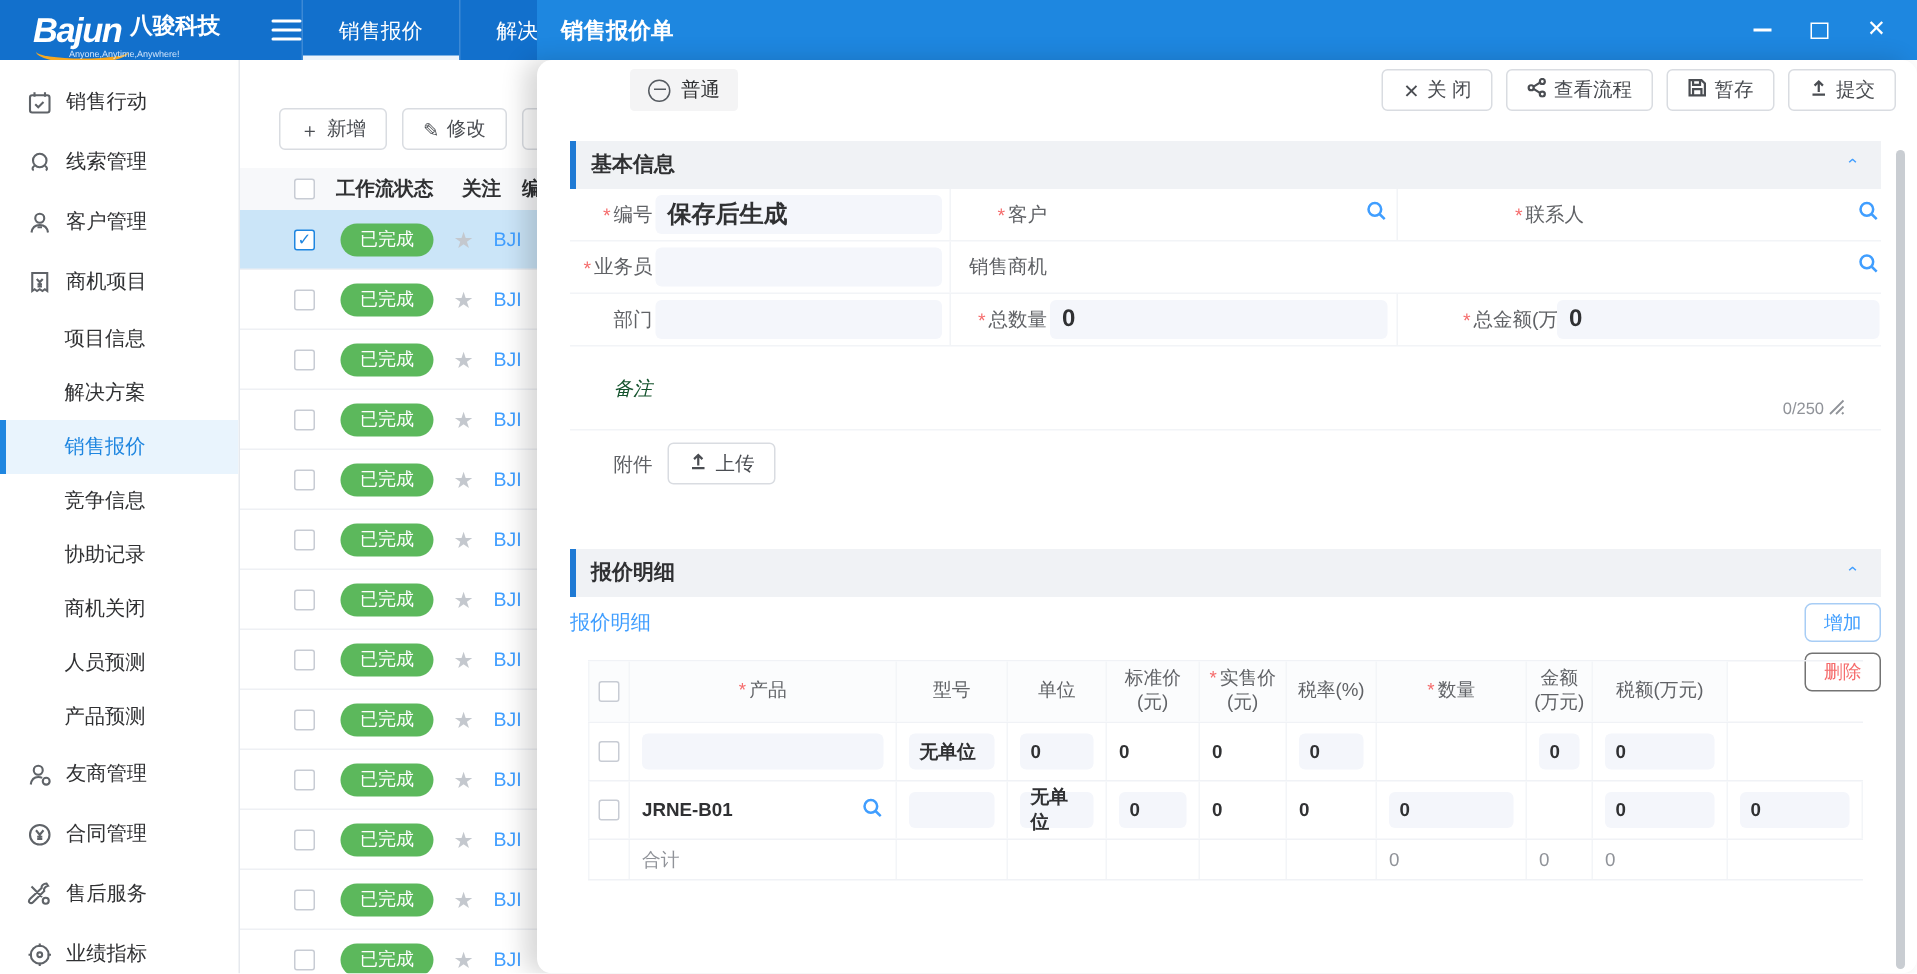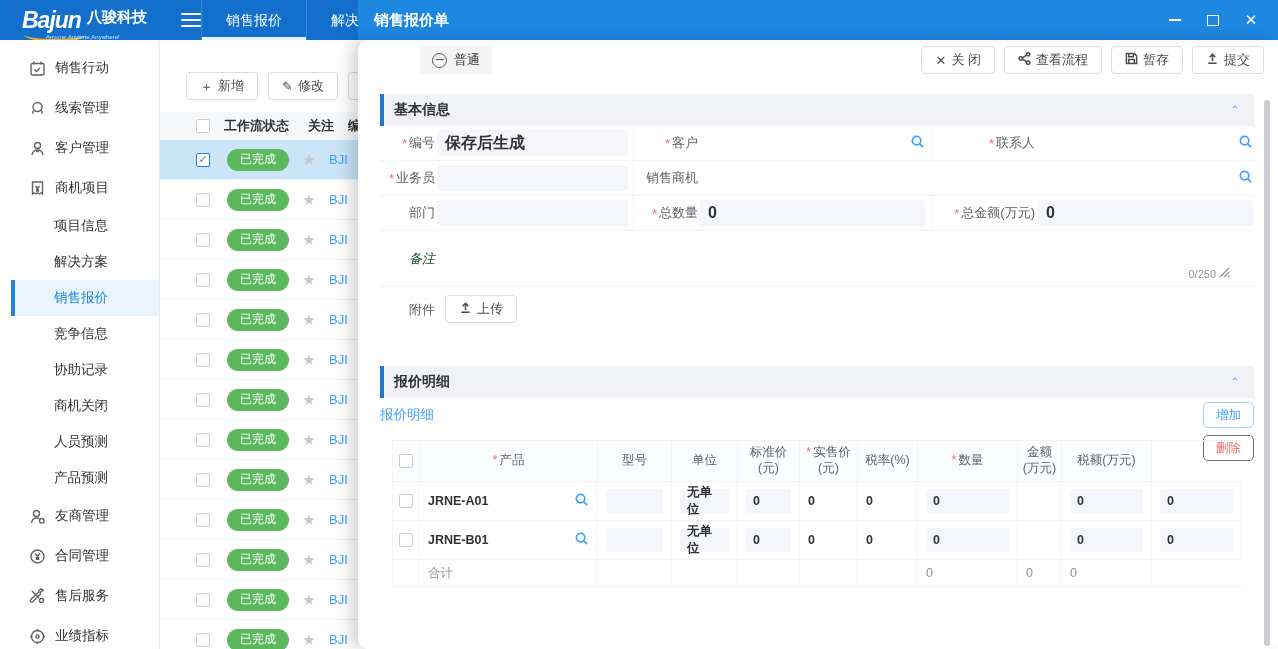--- a/index.html
+++ b/index.html
@@ -22,21 +22,21 @@
   .top-tab.active::after{content:"";position:absolute;left:0;right:0;bottom:0;height:3px;background:rgba(255,255,255,.92);}
   
   .modal-titlebar{position:absolute;left:358px;top:0;width:920px;height:40px;background:#1e87e0;display:flex;align-items:center;}
   .modal-title{color:#fff;font-size:15px;margin-left:16px;font-weight:bold;}
   .win-controls{margin-left:auto;display:flex;align-items:center;gap:24px;padding-right:20px;}
   .win-btn{width:14px;height:14px;position:relative;cursor:pointer;display:flex;align-items:center;justify-content:center;}
   .win-min i{display:block;width:12px;height:0;border-top:2px solid #fff;}
   .win-max i{display:block;width:10px;height:9px;border:1.6px solid #fff;}
   .win-close{color:#fff;font-size:15px;line-height:14px;}
   
-  .sidebar{position:absolute;left:0;top:40px;width:160px;height:609px;background:#fff;border-right:1px solid #e6e9ee;overflow:hidden;padding-top:8px;box-sizing:border-box;padding-left:11px;}
+  .sidebar{position:absolute;left:0;top:40px;width:160px;height:609px;background:#fff;border-right:1px solid #e6e9ee;overflow:hidden;padding-top:8px;box-sizing:border-box;}
   .side-item{height:40px;display:flex;align-items:center;font-size:13.5px;color:#303133;cursor:pointer;position:relative;}
   .side-item .s-icon{width:17px;height:17px;margin-left:18px;margin-right:9px;flex:0 0 auto;}
   .side-item.sub{height:36px;padding-left:43px;color:#303133;}
   .side-item.active{background:#e9f4fd;color:#1f86e0;}
   .side-item.active::before{content:"";position:absolute;left:0;top:0;bottom:0;width:4px;background:#1f86e0;}
   .s-icon svg{width:17px;height:17px;stroke:#5f6368;fill:none;stroke-width:1.4;}
   
   .list-panel{position:absolute;left:160px;top:40px;width:198px;height:609px;background:#fff;overflow:hidden;}
   .list-toolbar{position:absolute;left:26px;top:32px;display:flex;gap:10px;white-space:nowrap;}
   .btn{display:inline-flex;align-items:center;gap:5px;height:28px;padding:0 13px;border:1px solid #d9dce1;border-radius:4px;background:#fff;font-size:13px;color:#4a4d52;cursor:pointer;box-sizing:border-box;}
@@ -70,21 +70,21 @@
   .sec-caret{margin-left:auto;margin-right:14px;color:#409eff;font-size:12px;cursor:pointer;transform:scaleY(.85);}
   #sec-basic{top:54px;}
   #sec-quote{top:326px;}
   
   .fgrid{position:absolute;left:22px;top:86px;width:874px;}
   .frow{position:relative;height:34px;border-bottom:1px solid #f2f4f7;}
   .vsep1,.vsep2{position:absolute;top:0;bottom:0;width:1px;background:#f2f4f7;}
   .vsep1{left:253px;} .vsep2{left:551px;}
   .flabel{position:absolute;top:0;height:34px;display:flex;align-items:center;justify-content:flex-end;font-size:13px;color:#606266;box-sizing:border-box;white-space:nowrap;}
   .req::before{content:"*";color:#f56c6c;margin-right:2px;}
-  .l1{left:0;width:55px;} .l2{left:253px;width:65px;} .l3{left:551px;width:104px;}
+  .l1{left:0;width:55px;} .l2{left:253px;width:65px;} .l3{left:572px;width:104px;}
   .ffield{position:absolute;top:4px;height:26px;display:flex;align-items:center;box-sizing:border-box;}
   .f1{left:57px;width:191px;} .f2{left:320px;width:225px;} .f3{left:658px;width:215px;} .f23{left:320px;width:553px;}
   .inputbox{background:#f4f6fb;border-radius:4px;width:100%;height:26px;display:flex;align-items:center;padding:0 8px;box-sizing:border-box;font-size:16px;color:#303133;font-weight:bold;cursor:text;}
   .lookup{width:100%;height:26px;display:flex;align-items:center;justify-content:flex-end;cursor:pointer;}
   .search-ico svg{width:15px;height:15px;stroke:#409eff;fill:none;stroke-width:1.8;}
   .remark-row{position:relative;height:55px;border-bottom:1px solid #f2f4f7;}
   .remark-label{position:absolute;left:0;width:55px;top:0;height:55px;display:flex;align-items:center;justify-content:flex-end;font-size:13px;color:#14532d;font-style:italic;}
   .remark-area{position:absolute;left:57px;right:0;top:0;bottom:0;cursor:text;}
   .counter{position:absolute;right:24px;bottom:6px;font-size:11px;color:#909399;display:flex;align-items:center;gap:3px;}
   .resize-handle svg{width:11px;height:11px;stroke:#909399;stroke-width:1.2;}
@@ -495,27 +495,20 @@
           <span class="">金额(万元)</span>
         </div>
         <div class="qcell">
           <span class="">税额(万元)</span>
         </div>
       </div>
       <div class="qrow qbody">
         <div class="qcell">
           <span class="cb"></span>
         </div>
-        <div class="qcell prod-cell">
-          <span class="prod-name">JRNE-A01</span>
-          <span class="search-ico"><svg viewBox="0 0 16 16">
-              <circle cx="7" cy="7" r="4.5"></circle>
-              <path d="m10.5 10.5 3.5 3.5"></path>
-            </svg></span>
-        </div>
         <div class="qcell">
           <span class="cellinput"></span>
         </div>
         <div class="qcell">
           <span class="cellinput">无单位</span>
         </div>
         <div class="qcell">
           <span class="cellinput">0</span>
         </div>
         <div class="qcell">

